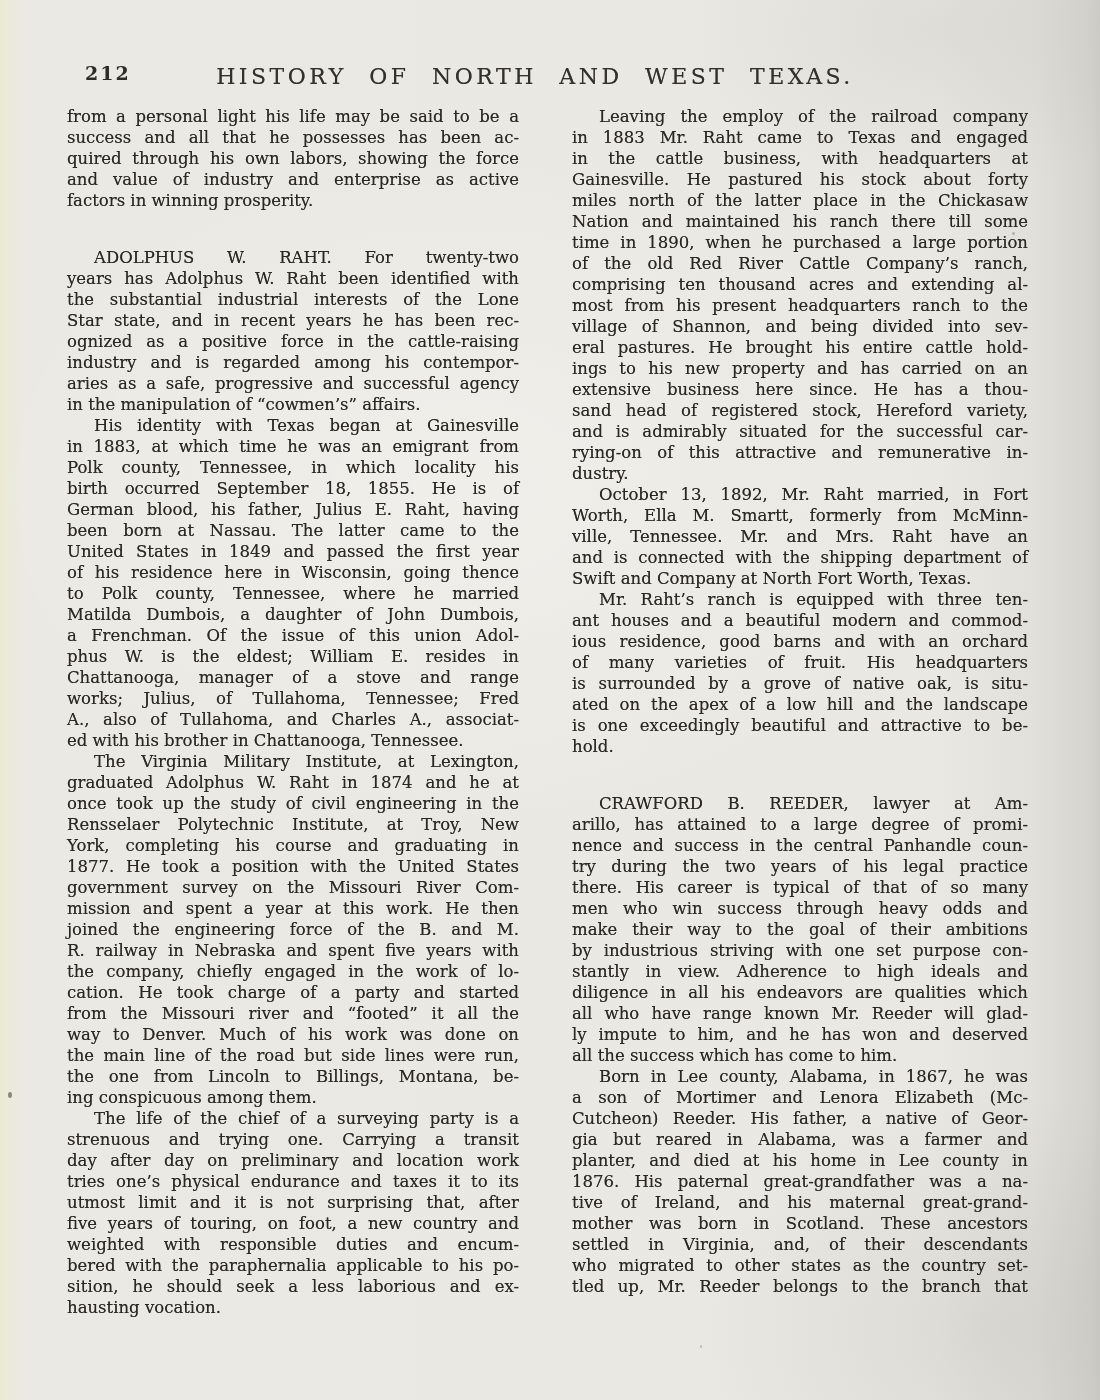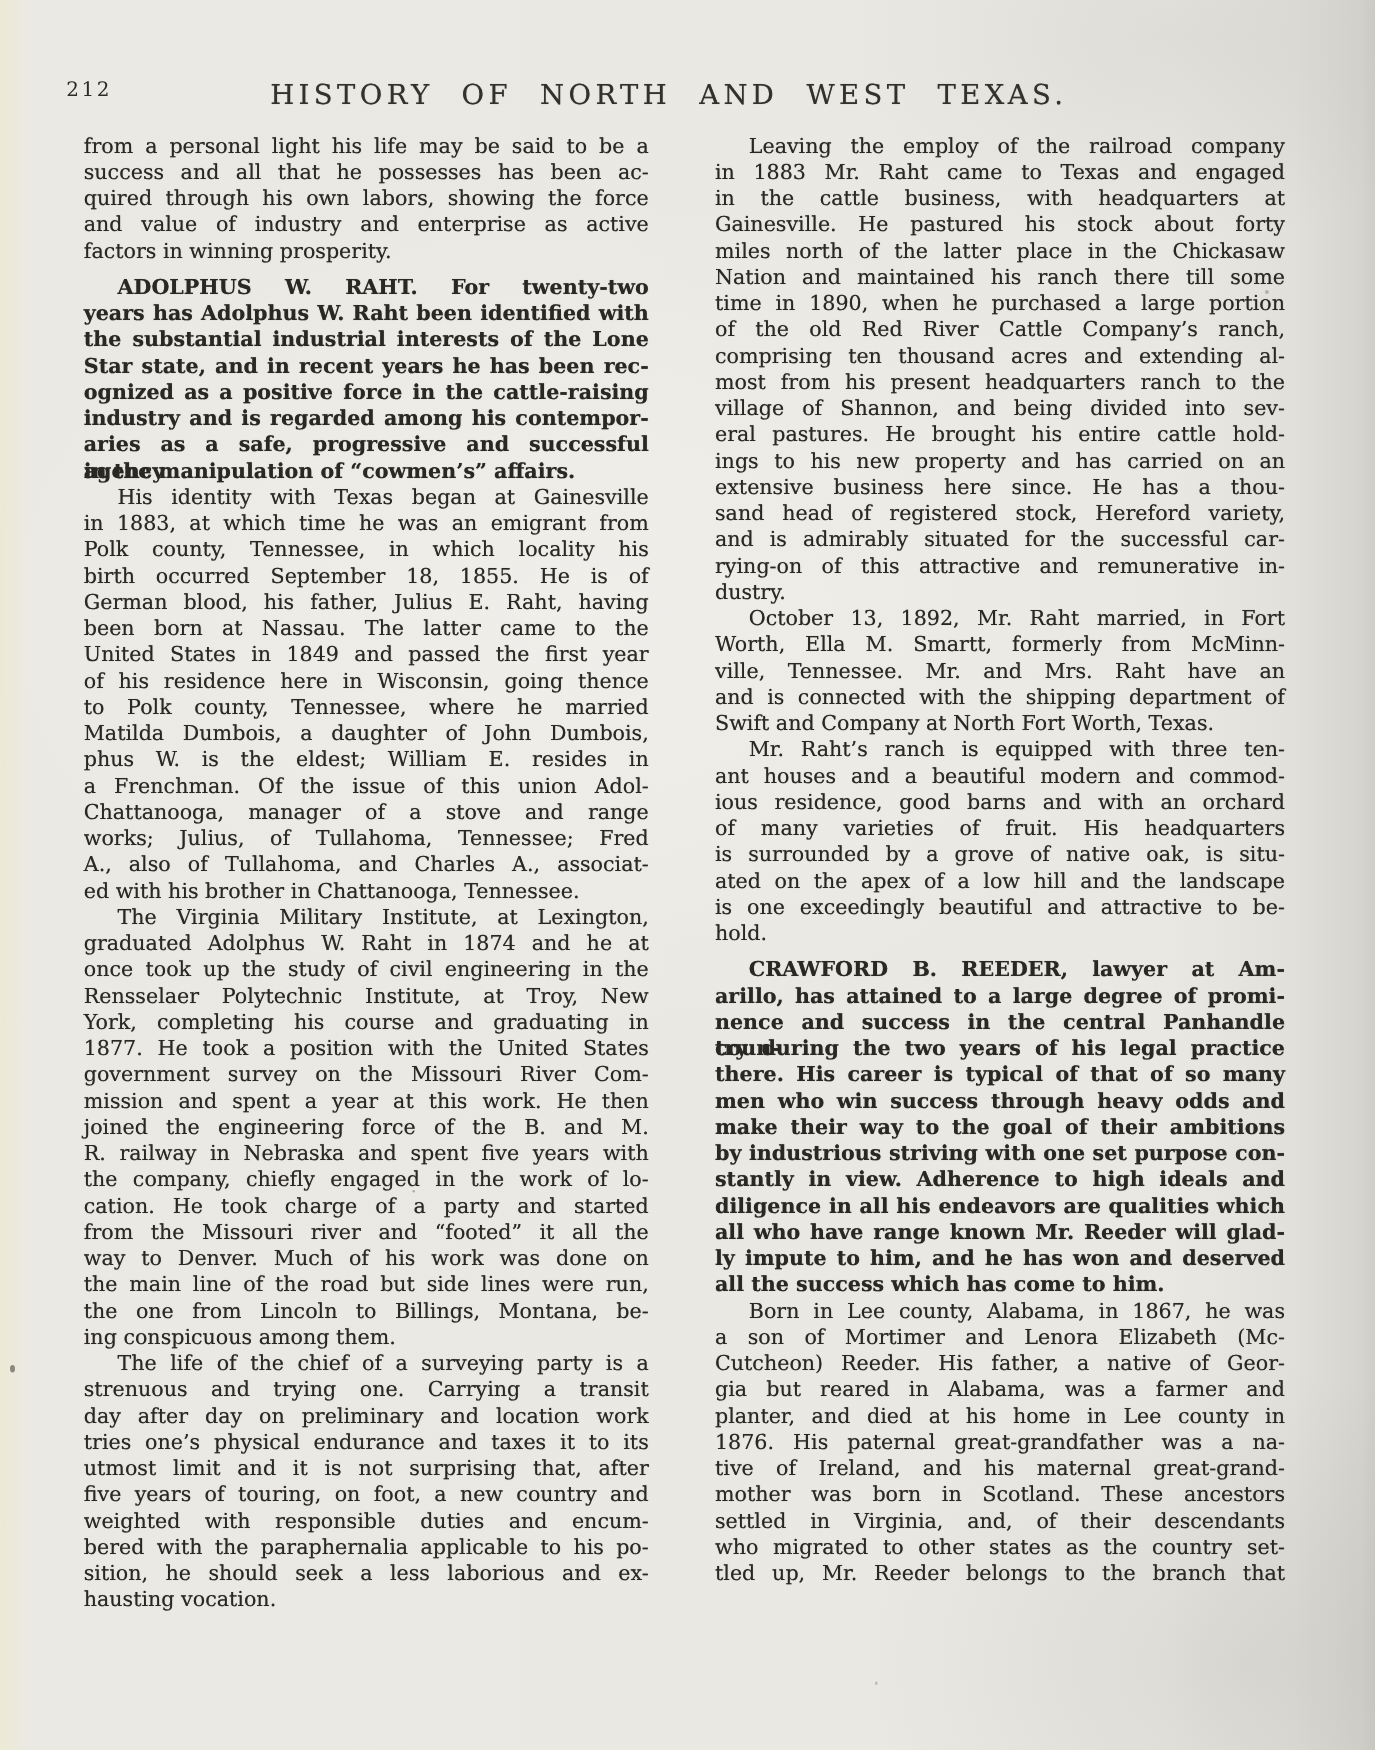--- a/index.html
+++ b/index.html
@@ -19,25 +19,26 @@
     color: #2a2823;
     background:
       radial-gradient(ellipse 700px 500px at 42% 35%, rgba(255,255,255,0.28), rgba(255,255,255,0) 70%),
       radial-gradient(ellipse 500px 400px at 90% 95%, rgba(90,88,82,0.10), rgba(90,88,82,0) 60%),
       radial-gradient(ellipse 400px 260px at 85% 2%, rgba(90,88,82,0.08), rgba(90,88,82,0) 65%),
       linear-gradient(90deg, #ecead4 0%, #ebe9e3 2%, #eae8e2 85%, #e2e0da 94%, #d6d4ce 99%, #cfcdc7 100%),
       #eae8e2;
   }
   .pagenum {
     position: absolute;
-    left: 53px;
+    left: 85px;
     top: 62px;
-    font-size: 16px;
+    font-size: 19px;
     letter-spacing: 2px;
     color: #2e2c27;
+    font-weight: bold;
   }
   .header {
     position: absolute;
     left: 70px;
     width: 930px;
     top: 64px;
     text-align: center;
     font-size: 22px;
     letter-spacing: 3.5px;
     word-spacing: 12px;
@@ -46,21 +47,21 @@
   }
   .col {
     position: absolute;
     top: 106px;
     font-size: 16.5px;
     text-shadow: 0 0 0.55px rgba(42,40,35,0.6);
   }
   .col-left  { left: 67px;  width: 452px; }
   .col-right { left: 572px; width: 456px; }
   .para { margin: 0; padding: 0; }
-  .para.gap { margin-top: 8px; font-weight: bold; }
+  .para.gap { margin-top: 36px; }
   .line {
     height: 21px;
     line-height: 21px;
     text-align: left;
     white-space: normal;
   }
   .line.j {
     text-align: justify;
     text-align-last: justify;
   }
@@ -103,22 +104,22 @@
         <div class="line ind j">His identity with Texas began at Gainesville</div>
         <div class="line j">in 1883, at which time he was an emigrant from</div>
         <div class="line j">Polk county, Tennessee, in which locality his</div>
         <div class="line j">birth occurred September 18, 1855.  He is of</div>
         <div class="line j">German blood, his father, Julius E. Raht, having</div>
         <div class="line j">been born at Nassau.  The latter came to the</div>
         <div class="line j">United States in 1849 and passed the first year</div>
         <div class="line j">of his residence here in Wisconsin, going thence</div>
         <div class="line j">to Polk county, Tennessee, where he married</div>
         <div class="line j">Matilda Dumbois, a daughter of John Dumbois,</div>
+        <div class="line j">a Frenchman.  Of the issue of this union Adol-</div>
         <div class="line j">phus W. is the eldest; William E. resides in</div>
-        <div class="line j">a Frenchman.  Of the issue of this union Adol-</div>
         <div class="line j">Chattanooga, manager of a stove and range</div>
         <div class="line j">works; Julius, of Tullahoma, Tennessee; Fred</div>
         <div class="line j">A., also of Tullahoma, and Charles A., associat-</div>
         <div class="line">ed with his brother in Chattanooga, Tennessee.</div>
       </div>
       <div class="para">
         <div class="line ind j">The Virginia Military Institute, at Lexington,</div>
         <div class="line j">graduated Adolphus W. Raht in 1874 and he at</div>
         <div class="line j">once took up the study of civil engineering in the</div>
         <div class="line j">Rensselaer Polytechnic Institute, at Troy, New</div>

